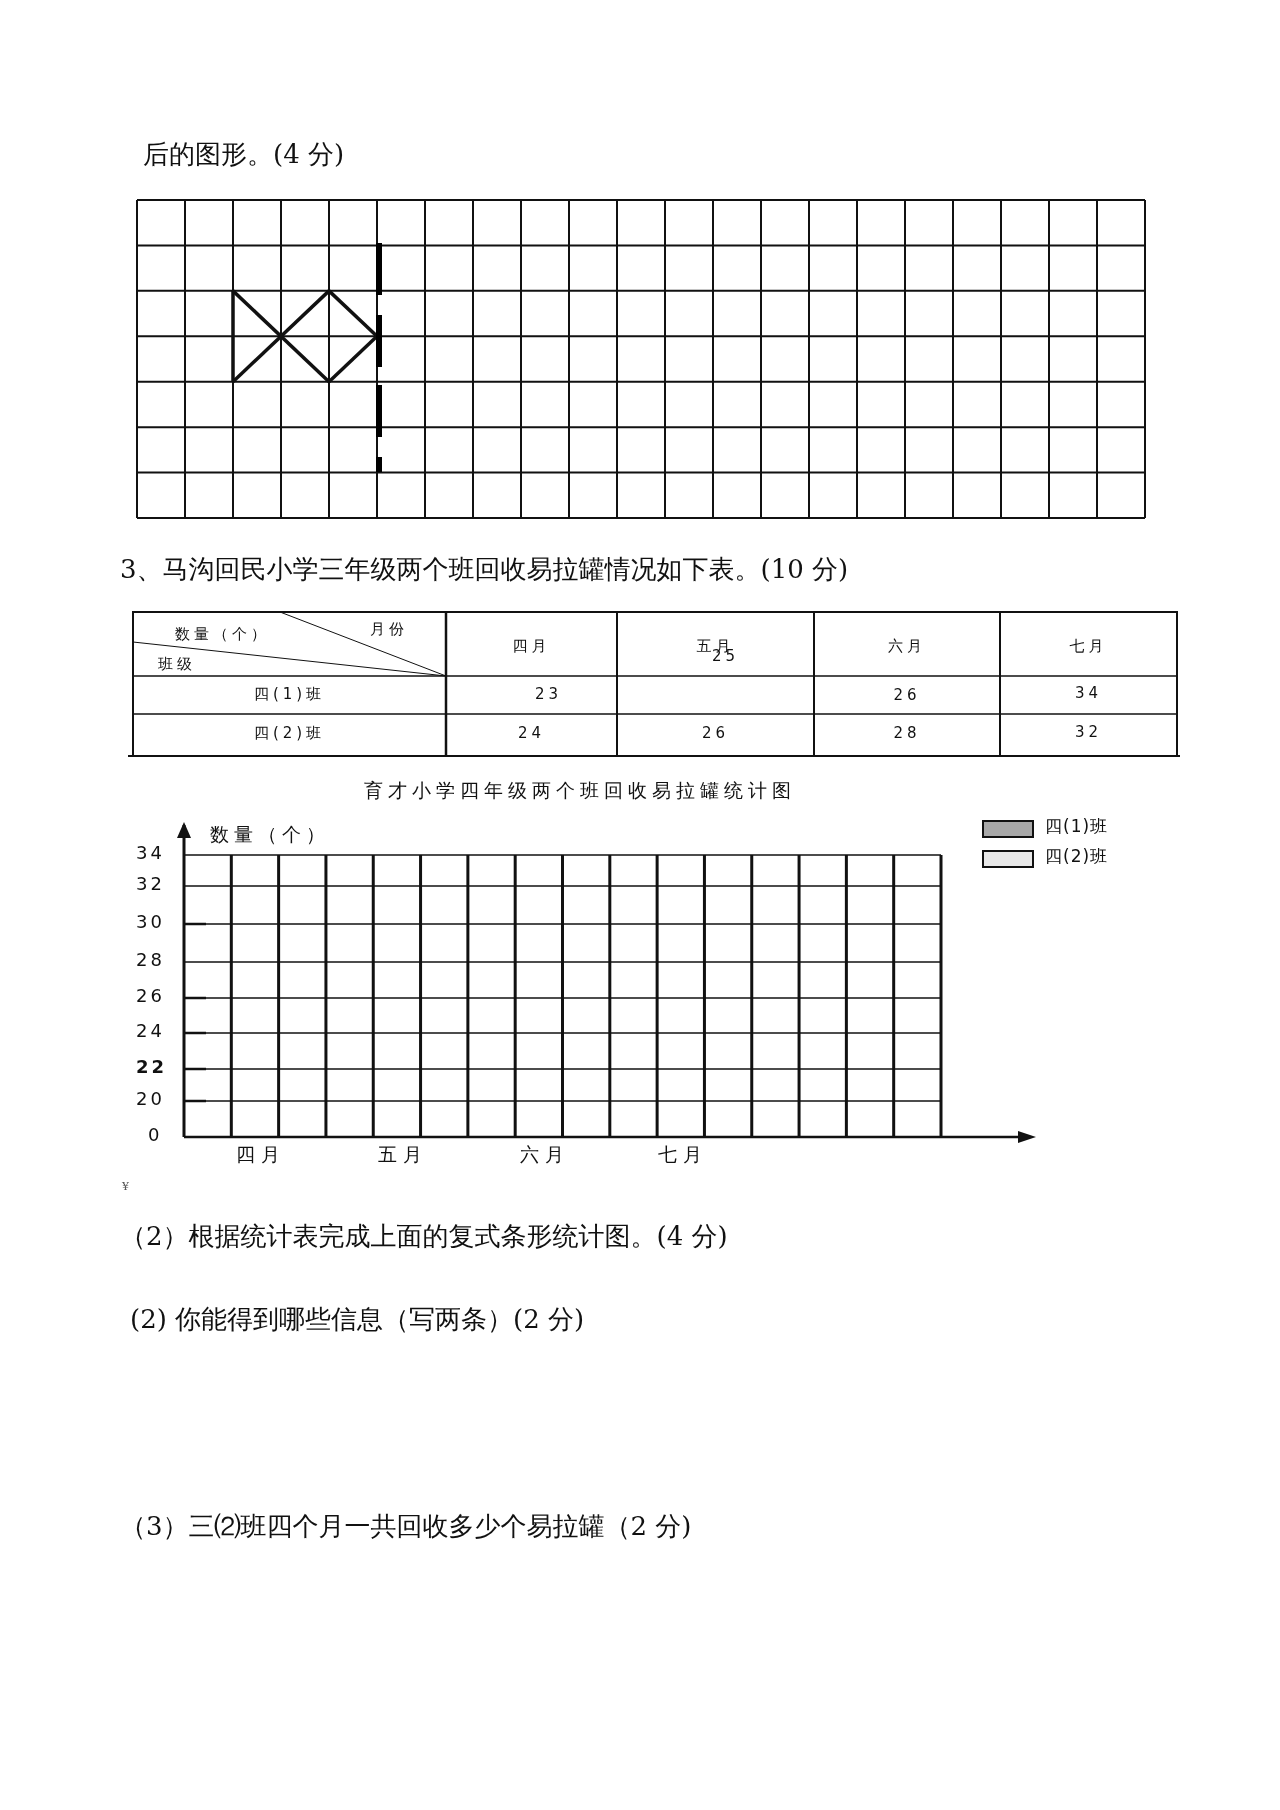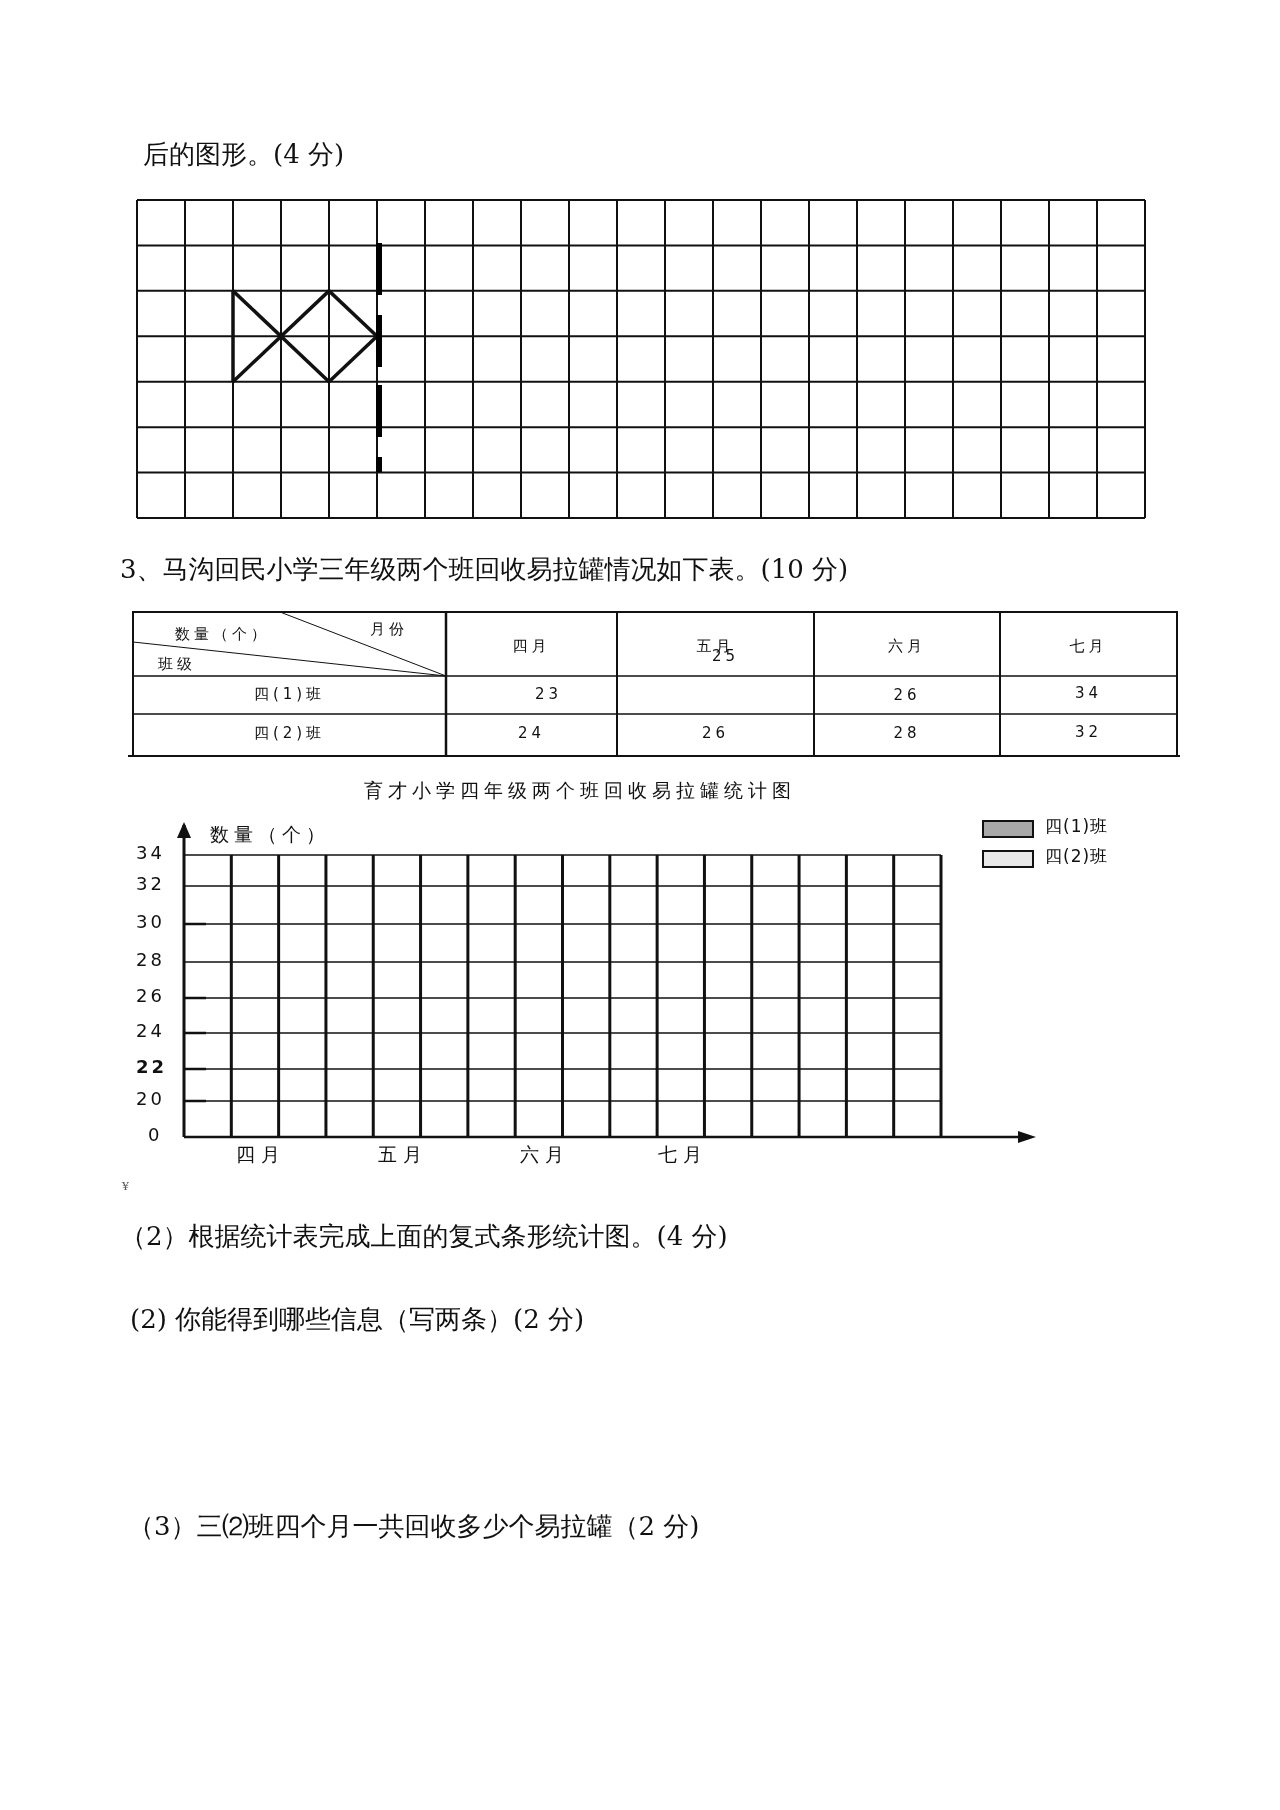--- a/index.html
+++ b/index.html
@@ -167,13 +167,13 @@
   <div class="abs" style="left:982px; top:820px; width:48px; height:14px; border:2px solid #111; background:#a8a8a8;"></div>
   <div class="abs sans" style="left:1045px; top:815px; font-size:17px; letter-spacing:1px;">四(1)班</div>
   <div class="abs" style="left:982px; top:850px; width:48px; height:14px; border:2px solid #111; background:#e8e8e8;"></div>
   <div class="abs sans" style="left:1045px; top:845px; font-size:17px; letter-spacing:1px;">四(2)班</div>
 </div>
 
 <div class="abs" style="left:122px; top:1180px; font-size:11px; color:#555;">¥</div>
 
 <div class="abs qtext" style="left:120px; top:1220px;">（2）根据统计表完成上面的复式条形统计图。(4 分)</div>
 <div class="abs qtext" style="left:130px; top:1303px;">(2) 你能得到哪些信息（写两条）(2 分)</div>
-<div class="abs qtext" style="left:120px; top:1510px;margin-left:8px;">（3）三⑵班四个月一共回收多少个易拉罐（2 分)</div>
+<div class="abs qtext" style="left:120px; top:1510px;">（3）三⑵班四个月一共回收多少个易拉罐（2 分)</div>
 
 </body></html>

